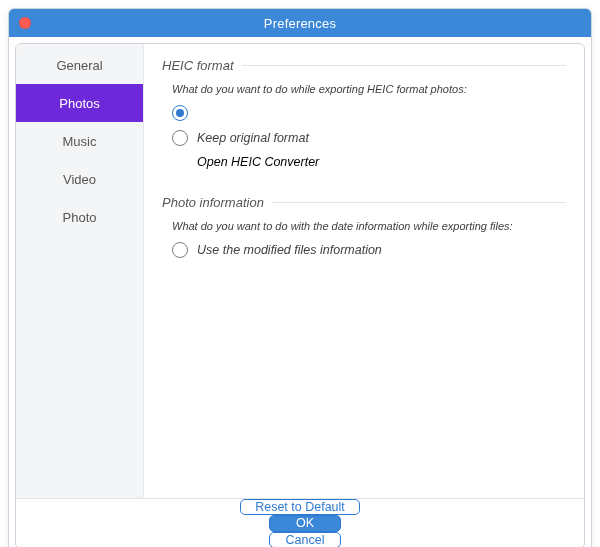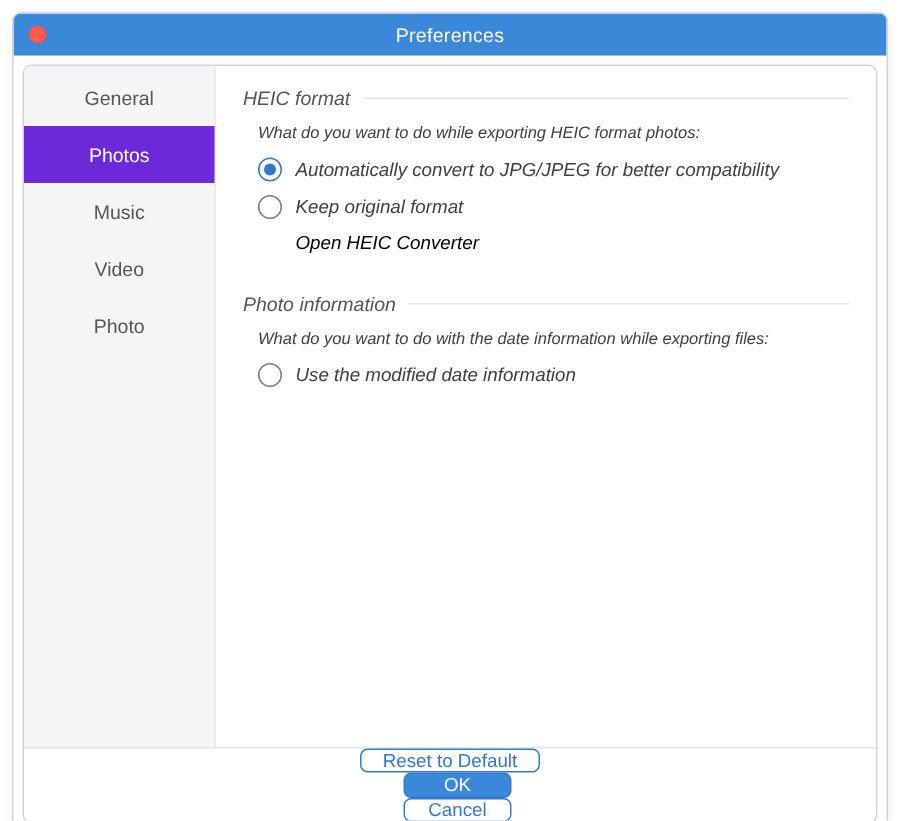--- a/index.html
+++ b/index.html
@@ -208,40 +208,39 @@
 
       <div class="content">
 
         <div class="section-title">
           <span class="label">HEIC format</span>
           <span class="rule"></span>
         </div>
         <div class="question">What do you want to do while exporting HEIC format photos:</div>
         <div class="radio-row">
           <span class="radio checked"></span>
-          <span>Automatically convert to JPG/JPEG for better compatibility</span>
         </div>
         <div class="radio-row">
           <span class="radio"></span>
           <span>Keep original format</span>
         </div>
         <div class="link-row">
           <span class="link">Open HEIC Converter</span>
         </div>
 
         <div class="section-gap"></div>
 
         <div class="section-title">
           <span class="label">Photo information</span>
           <span class="rule"></span>
         </div>
         <div class="question">What do you want to do with the date information while exporting files:</div>
         <div class="radio-row">
           <span class="radio"></span>
-          <span>Use the modified date information</span>
+          <span>Use the modified files information</span>
         </div>
 
       </div>
     </div>
 
     <div class="footer">
       <div class="btn reset">Reset to Default</div>
       <div class="spacer"></div>
       <div class="btn primary">OK</div>
       <div class="btn">Cancel</div>

